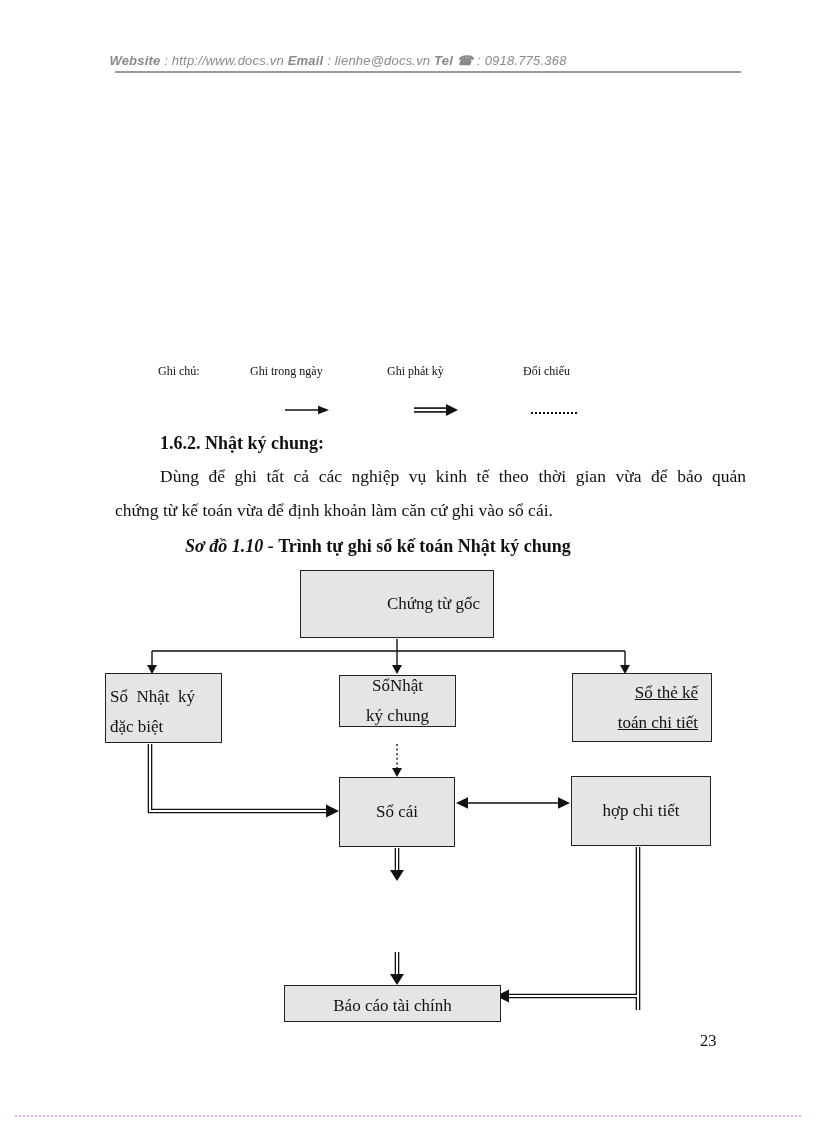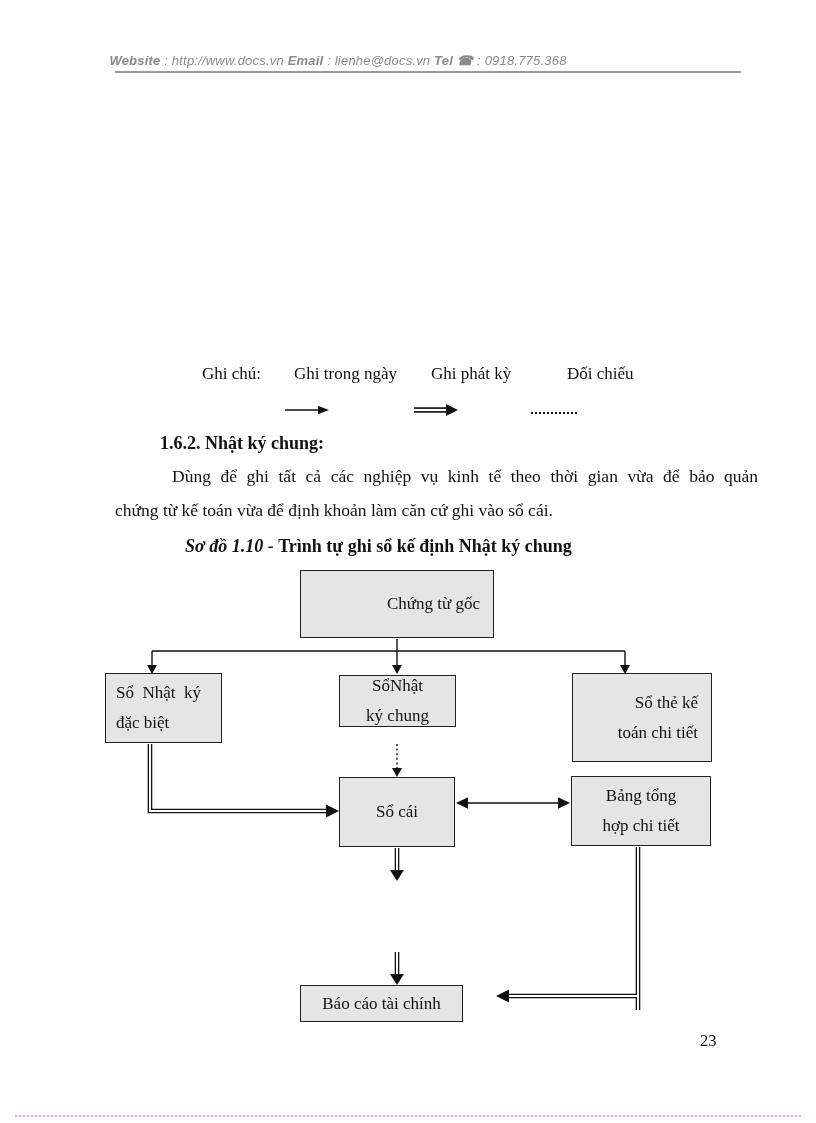--- a/index.html
+++ b/index.html
@@ -21,27 +21,27 @@
     font-size:13px;
     color:#8a8a8a;
     letter-spacing:.2px;
   }
   .hdr b{font-weight:bold;}
   .hdr-rule{
     top:71px;left:115px;width:626px;height:0;
     border-top:2px solid #9a9a9a;
   }
   
-  .legend-label{top:364px;font-size:17px;white-space:pre;margin-left:44px;}
+  .legend-label{top:364px;font-size:12px;white-space:pre;}
   .sym{top:403px;}
   .dotline{border-top:2.5px dotted #111;width:46px;height:0;}
   
   .heading{top:433px;left:160px;font-size:18px;font-weight:bold;white-space:pre;}
   .para1{
-    top:466px;left:172px;width:586px;
+    top:466px;left:160px;width:586px;
     font-size:17.5px;
     text-align:justify;
     -moz-text-align-last:justify;
     text-align-last:justify;
     white-space:normal;
   }
   .para2{top:500px;left:115px;font-size:17.5px;white-space:pre;}
   .dtitle{top:536px;left:185px;font-size:18px;font-weight:bold;white-space:pre;}
   .dtitle .pfx{font-style:italic;}
   
@@ -49,21 +49,21 @@
     position:absolute;
     border:1.5px solid #222;
     background:#e5e5e5;
     box-sizing:border-box;
     display:flex;flex-direction:column;justify-content:center;
     font-size:17px;line-height:30px;
     white-space:pre;
   }
   .fbox .ln{display:block;}
   .al-r{text-align:right;padding-right:13px;}
-  .al-l{text-align:left;padding-left:10px;}
+  .al-l{text-align:left;padding-left:4px;justify-content:flex-end;}
   .al-c{text-align:center;}
   .pagenum{top:1031px;left:700px;width:50px;text-align:left;font-size:16.5px;}
   .bottom-dots{
     top:1115px;left:15px;width:786px;height:0;
     border-top:2px dotted #eeaade;
   }
   svg.connectors{position:absolute;top:0;left:0;pointer-events:none;}
 </style>
 </head>
 <body>
@@ -89,21 +89,21 @@
       <path d="M1,7 H33" stroke="#111" stroke-width="5.5" fill="none"></path>
       <path d="M1,7 H33" stroke="#fff" stroke-width="2.2" fill="none"></path>
       <polygon points="45,7 33,1 33,13" fill="#111"></polygon>
     </svg>
   </div>
   <div class="abs sym dotline" style="left:531px;top:412px;"></div>
 
   <div class="abs heading">1.6.2. Nhật ký chung:</div>
   <div class="abs para1">Dùng để ghi tất cả các nghiệp vụ kinh tế theo thời gian vừa để bảo quản</div>
   <div class="abs para2">chứng từ kế toán vừa để định khoản làm căn cứ ghi vào sổ cái.</div>
-  <div class="abs dtitle"><span class="pfx">Sơ đồ 1.10 - </span><span>Trình tự ghi sổ kế định Nhật ký chung</span></div>
+  <div class="abs dtitle"><span class="pfx">Sơ đồ 1.10 - </span><span>Trình tự ghi sổ kế toán Nhật ký chung</span></div>
 
   <svg class="connectors" width="816" height="1123">
 
     <g>
       <path d="M397,639 V651 M152,651 H625 M152,651 V666 M397,651 V666 M625,651 V666" stroke="#111" stroke-width="1.4" fill="none"></path>
       <polygon points="152,674 147,665 157,665" fill="#111"></polygon>
       <polygon points="397,674 392,665 402,665" fill="#111"></polygon>
       <polygon points="625,674 620,665 630,665" fill="#111"></polygon>
     </g>
 
@@ -150,35 +150,34 @@
   <div class="fbox al-l" style="left:105px;top:673px;width:117px;height:70px;">
     <span class="ln">Sổ  Nhật  ký</span>
     <span class="ln">đặc biệt</span>
   </div>
 
   <div class="fbox al-c" style="left:339px;top:675px;width:117px;height:52px;">
     <span class="ln">SổNhật</span>
     <span class="ln">ký chung</span>
   </div>
 
-  <div class="fbox al-r" style="left:572px;top:673px;width:140px;height:89px;">
+  <div class="fbox al-r" style="left:572px;top:673px;width:140px;height:69px;text-decoration:underline;">
     <span class="ln">Sổ thẻ kế</span>
     <span class="ln">toán chi tiết</span>
   </div>
 
   <div class="fbox al-c" style="left:339px;top:777px;width:116px;height:70px;">
     <span class="ln">Sổ cái</span>
   </div>
 
   <div class="fbox al-c" style="left:571px;top:776px;width:140px;height:70px;">
-    <span class="ln">Bảng tổng</span>
     <span class="ln">hợp chi tiết</span>
   </div>
 
 
-  <div class="fbox al-c" style="left:300px;top:985px;width:163px;height:37px;">
+  <div class="fbox al-c" style="left:284px;top:985px;width:217px;height:37px;justify-content:flex-end;">
     <span class="ln">Báo cáo tài chính</span>
   </div>
 
   <div class="abs pagenum">23</div>
   <div class="abs bottom-dots"></div>
 
 </div>
 
 </body></html>

